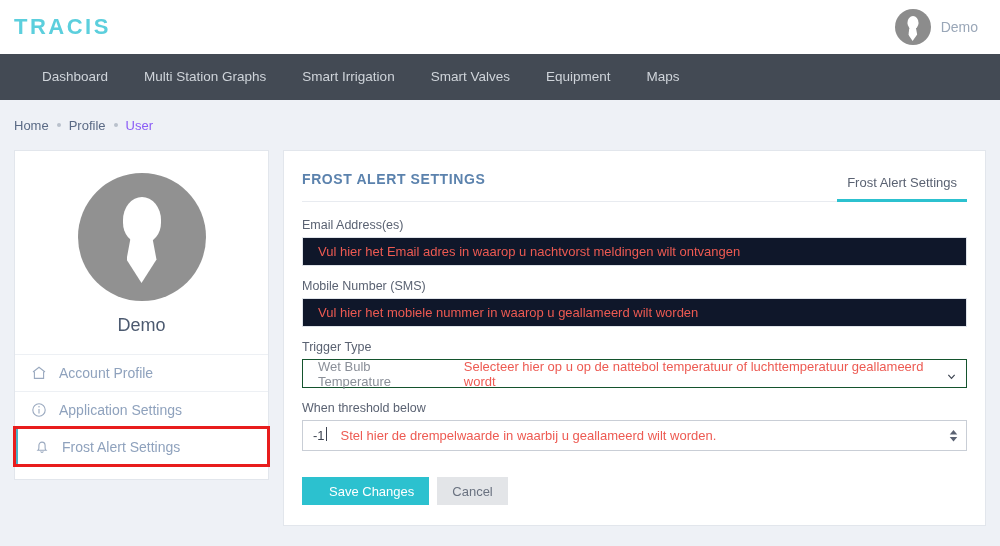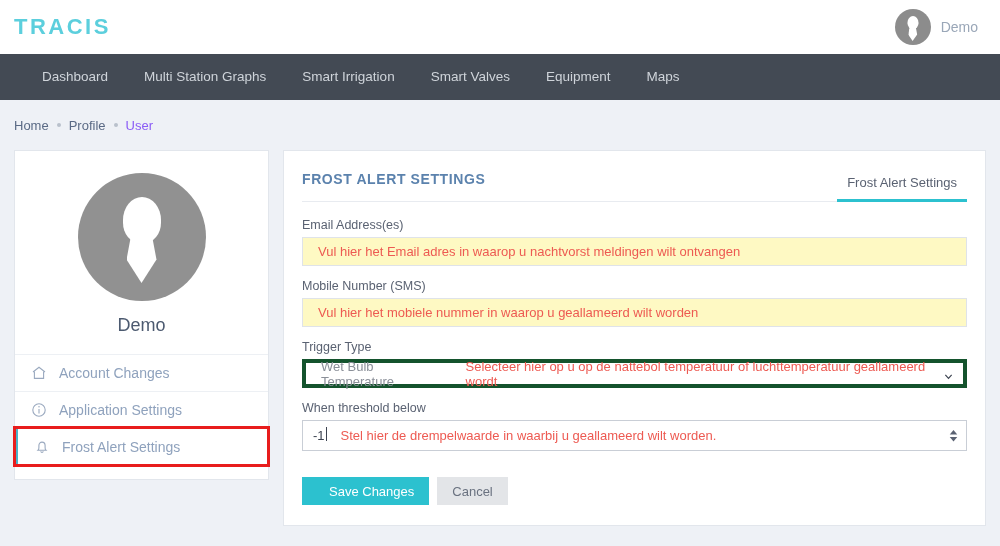--- a/index.html
+++ b/index.html
@@ -112,26 +112,26 @@
   .tab {
     font-size: 13px; color: #5a6272; padding: 0 10px 9px;
     border-bottom: 3px solid #2cc1cf; margin-bottom: -1px; cursor: pointer;
   }
 
   .form { padding-top: 16px; }
   .field-label { font-size: 12.5px; color: #5a6272; margin-bottom: 5px; }
   .field { margin-bottom: 13px; }
   .input {
     width: 100%; height: 29px; border: 1px solid #dfe3e9;
-    background: #fef9c3; display: flex; align-items: center;
+    background: #0f172a; display: flex; align-items: center;
     padding: 0 10px; font-size: 13px; color: #e8544a;
   }
   .input .placeholder { color: #ed5a52; padding-left: 5px; }
   .select {
-    width: 100%; height: 29px; border: 4px solid #14532d; background: #fff;
+    width: 100%; height: 29px; border: 1px solid #14532d; background: #fff;
     display: flex; align-items: center; padding: 0 10px; font-size: 13px;
     justify-content: space-between;
   }
   .select-left { display: flex; align-items: center; gap: 20px; }
   .select-value { color: #8a8f98; padding-left: 5px; }
   .select-hint { color: #ed5a52; }
   .chev { width: 9px; height: 9px; flex: none; }
   .number-input {
     width: 100%; height: 31px; border: 1px solid #c9ced6; background: #fff;
     display: flex; align-items: center; padding: 0 8px 0 10px;
@@ -196,21 +196,21 @@
     </div>
     <div class="profile-name">Demo</div>
 
     <div class="side-item">
       <span class="ic">
         <svg viewBox="0 0 16 16" width="16" height="16" fill="none" stroke="#9aa9bf" stroke-width="1.1">
           <path d="M2 7 L8 2.2 L14 7"></path>
             <path d="M3.4 6.6 V13.4 H12.6 V6.6"></path>
         </svg>
       </span>
-      <span>Account Changes</span>
+      <span>Account Profile</span>
     </div>
 
     <div class="side-item">
       <span class="ic">
         <svg viewBox="0 0 16 16" width="16" height="16" fill="none" stroke="#9aa9bf" stroke-width="1.1">
           <circle cx="8" cy="8" r="6.2"></circle>
             <line x1="8" y1="7" x2="8" y2="11.4"></line>
           <circle cx="8" cy="4.7" r="0.75" fill="#9aa9bf" stroke="none"></circle>
         </svg>
       </span>

